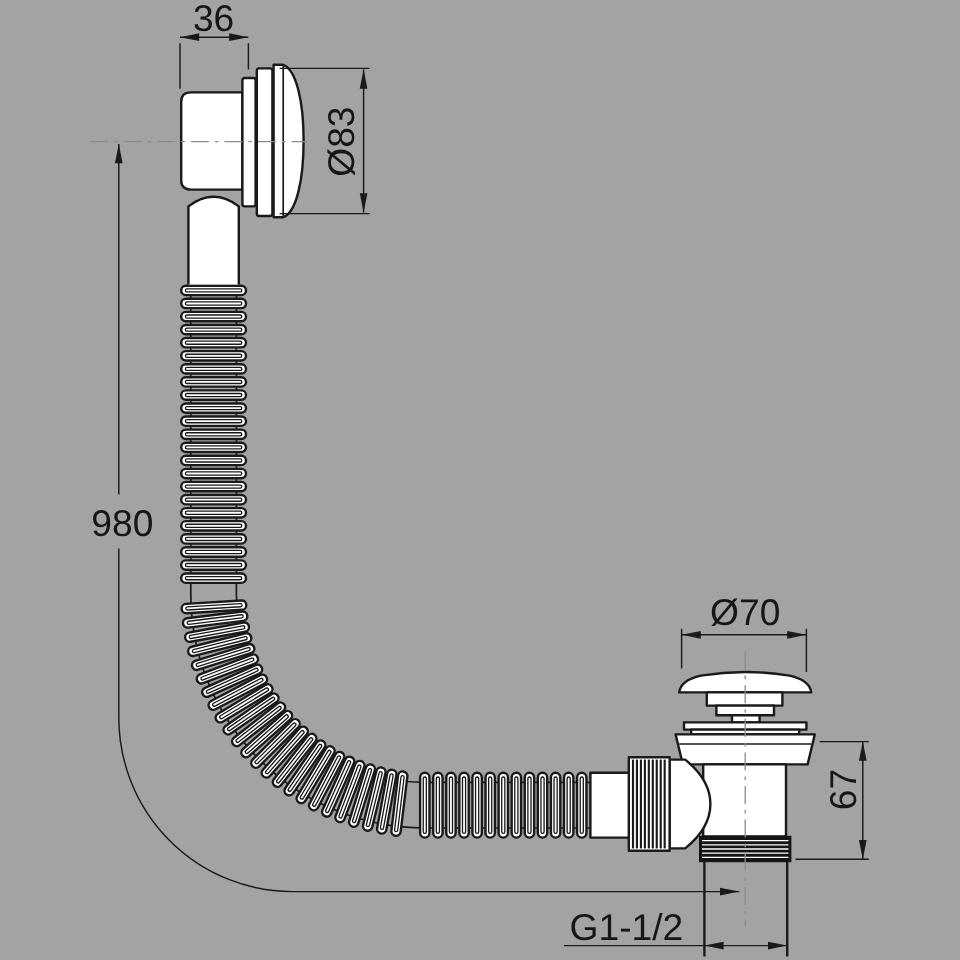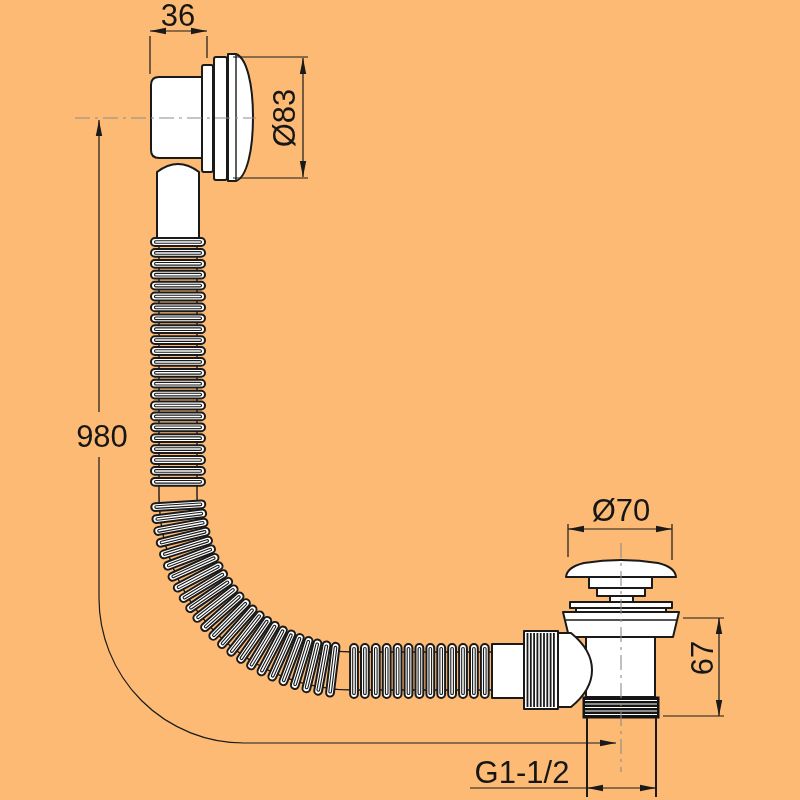--- a/index.html
+++ b/index.html
@@ -1,16 +1,16 @@
 <!DOCTYPE html>
 <html><head>
 <meta charset="utf-8">
 <style>
   html,body{margin:0;padding:0;background:#ffffff;}
-  #canvas{position:relative;width:800px;height:800px;background:#fdba74;overflow:hidden;}
+  #canvas{position:relative;width:800px;height:800px;background:#a3a3a3;overflow:hidden;}
   svg{display:block;}
   .outline{fill:#ffffff;stroke:#1a1a1a;stroke-width:2;stroke-linejoin:round;}
   .oline{fill:none;stroke:#1a1a1a;stroke-width:2;stroke-linejoin:round;}
   .thin{fill:none;stroke:#1a1a1a;stroke-width:1.4;}
   .dim{fill:none;stroke:#1a1a1a;stroke-width:1.2;}
   .center{fill:none;stroke:#8c8c8c;stroke-width:1.1;stroke-dasharray:15 5 3 5;}
   .dimtext{font-family:"Liberation Sans",sans-serif;font-size:31px;fill:#161616;}
 </style>
 </head>
 <body>

